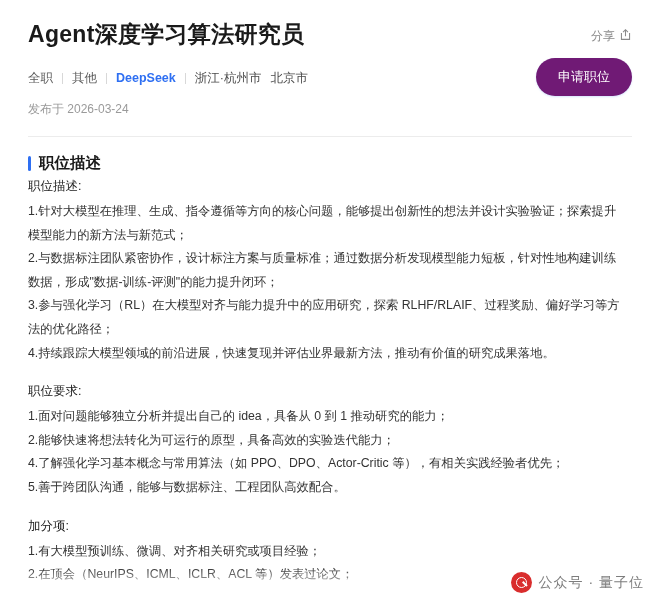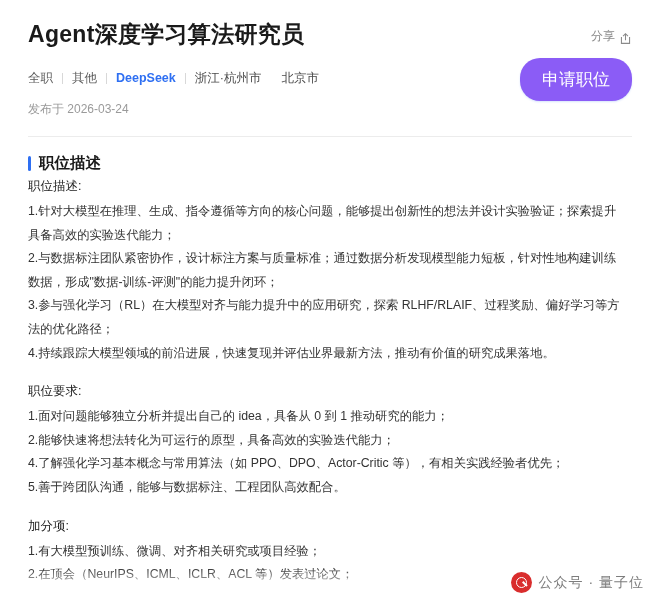--- a/index.html
+++ b/index.html
@@ -36,21 +36,21 @@
   .job-title {
     font-size: 23px;
     font-weight: bold;
     color: #1a1a1a;
     letter-spacing: 0.3px;
     line-height: 1.3;
     margin: 0;
   }
   .share {
     display: flex;
-    align-items: flex-end;
+    align-items: flex-start;
     gap: 4px;
     font-size: 12px;
     color: #8a8a8a;
     margin-top: 8px;
     white-space: nowrap;
     cursor: pointer;
   }
   .share-icon {
     display: inline-block;
     width: 13px;
@@ -78,38 +78,38 @@
   .meta-company {
     color: #2e6ff2;
     font-weight: bold;
   }
   .meta-loc {
     color: #4a4a4a;
     margin-left: 0;
   }
   .meta-loc2 {
     color: #4a4a4a;
-    margin-left: 20px;
+    margin-left: 9px;
   }
 
   .publish {
     margin-top: 14px;
     font-size: 12px;
     color: #9a9a9a;
   }
 
   .apply-btn {
     position: absolute;
     right: 28px;
     top: 58px;
-    background: #8b5cf6;
+    background: #701a75;
     color: #ffffff;
     border: none;
     border-radius: 20px;
-    font-size: 17px;
+    font-size: 13px;
     font-family: "Liberation Sans", sans-serif;
     padding: 10px 22px;
     cursor: pointer;
     box-shadow: 0 1px 2px rgba(31,107,241,0.18);
   }
 
   .divider {
     height: 1px;
     background: #ececec;
     margin: 18px 0 0 0;
@@ -243,21 +243,21 @@
     <div class="section-title">
       <span class="section-bar"></span>
       <span>职位描述</span>
     </div>
 
     <div class="body">
 
       <div class="block">
         <div class="block-head">职位描述:</div>
         <div class="line">1.针对大模型在推理、生成、指令遵循等方向的核心问题，能够提出创新性的想法并设计实验验证；探索提升</div>
-        <div class="line">具备高效的实验迭代能力；</div>
+        <div class="line">模型能力的新方法与新范式；</div>
         <div class="line">2.与数据标注团队紧密协作，设计标注方案与质量标准；通过数据分析发现模型能力短板，针对性地构建训练</div>
         <div class="line">数据，形成"数据-训练-评测"的能力提升闭环；</div>
         <div class="line">3.参与强化学习（RL）在大模型对齐与能力提升中的应用研究，探索 RLHF/RLAIF、过程奖励、偏好学习等方</div>
         <div class="line">法的优化路径；</div>
         <div class="line">4.持续跟踪大模型领域的前沿进展，快速复现并评估业界最新方法，推动有价值的研究成果落地。</div>
       </div>
 
       <div class="block">
         <div class="block-head">职位要求:</div>
         <div class="line">1.面对问题能够独立分析并提出自己的 idea，具备从 0 到 1 推动研究的能力；</div>

